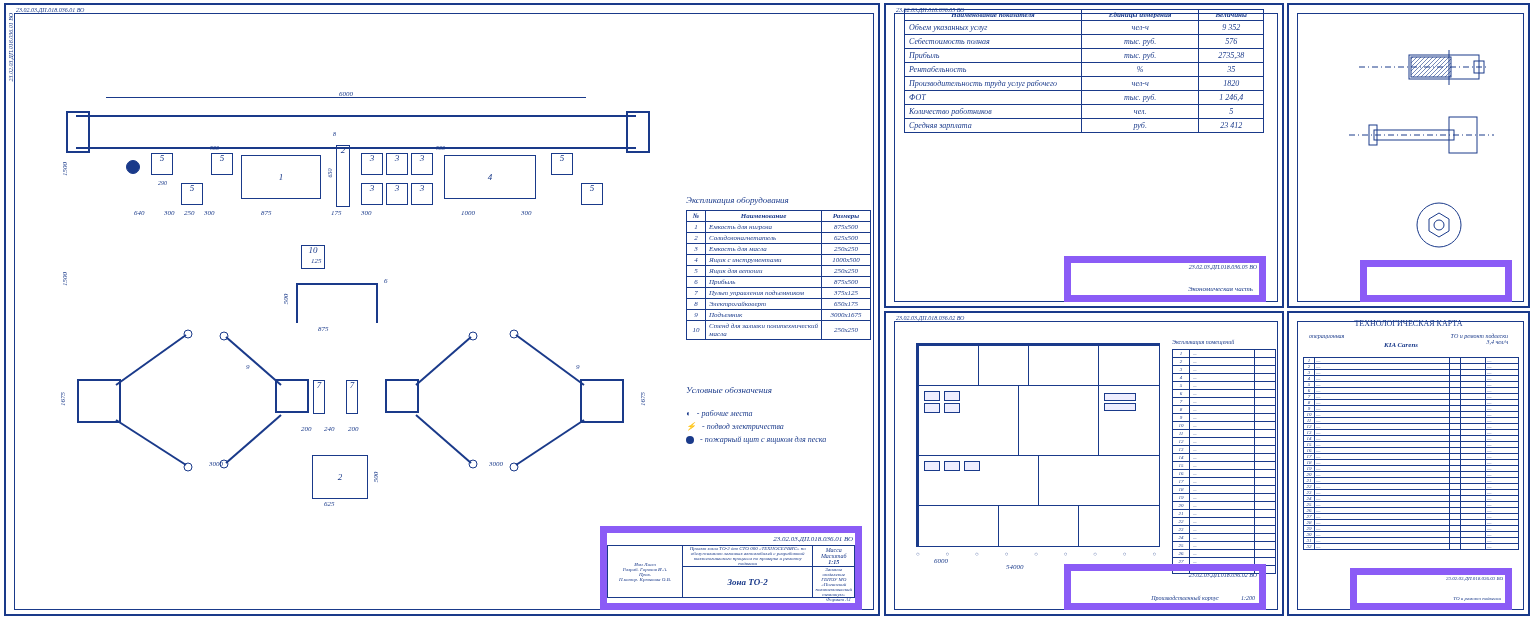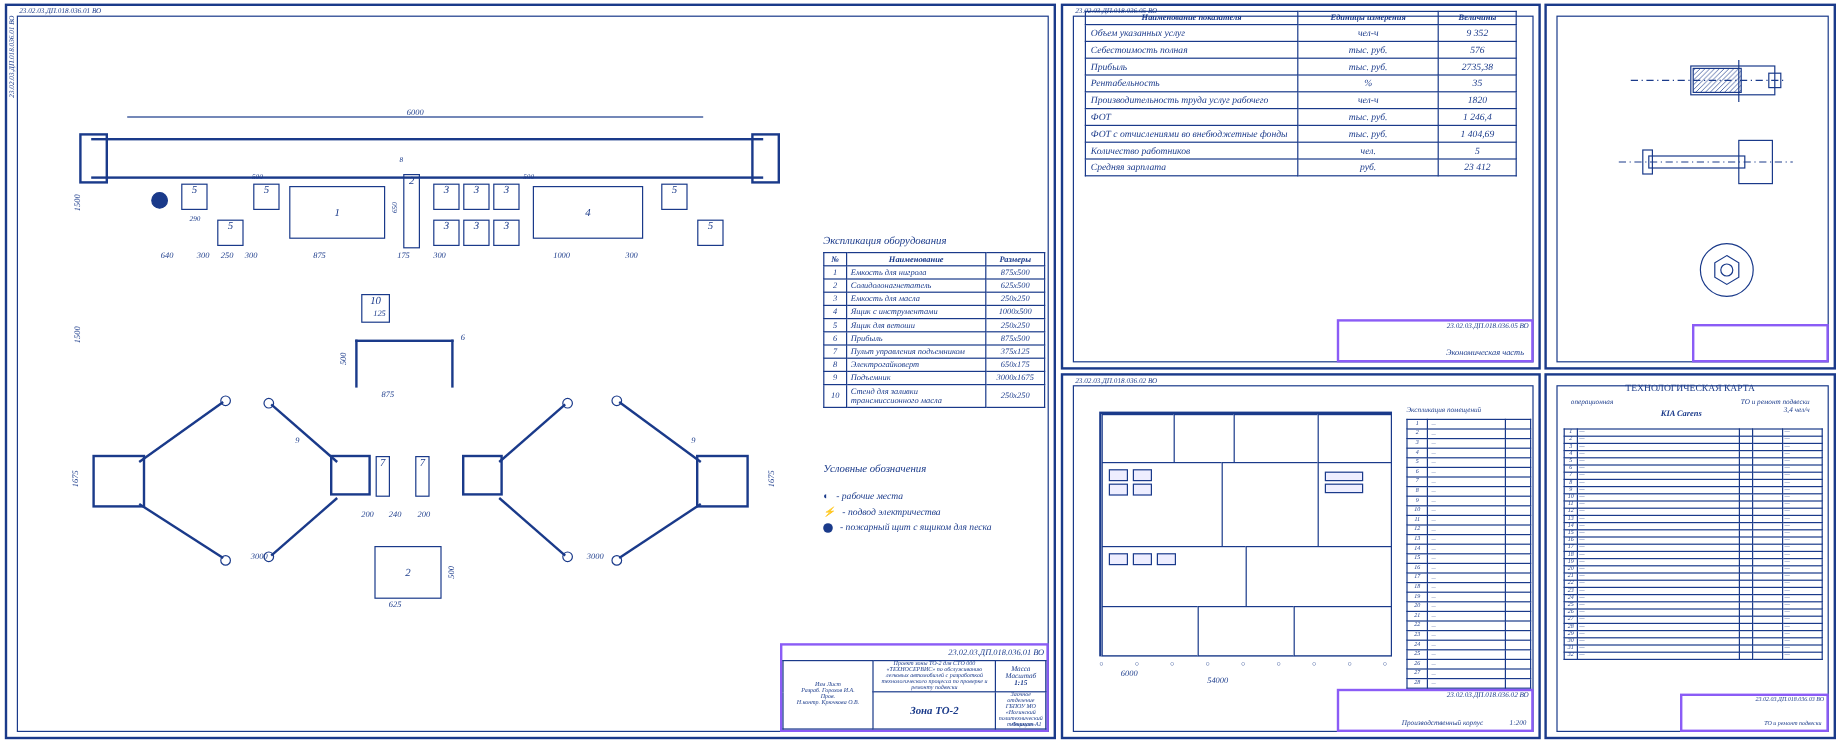--- a/index.html
+++ b/index.html
@@ -9,21 +9,21 @@
   .sheet-code{position:absolute;top:2px;left:10px;font-size:6px;transform-origin:left top;font-style:italic;}
   .mirror{position:absolute;left:2px;top:8px;font-size:6px;writing-mode:vertical-rl;transform:rotate(180deg);}
   .box{position:absolute;border:1px solid #1a3a8a;text-align:center;font-size:9px;line-height:1;}
   .dim{position:absolute;font-size:7px;color:#1a3a8a;}
   .dimline{position:absolute;height:1px;background:#1a3a8a;}
 
   
   table{border-collapse:collapse;font-size:7px;color:#1a3a8a;}
   td,th{border:1px solid #1a3a8a;padding:1px 3px;text-align:center;}
   .left{text-align:left;}
-  .title-strip{position:absolute;right:4px;bottom:4px;border:2px solid #8b5cf6;font-size:6px;}
+  .title-strip{position:absolute;right:16px;bottom:4px;border:7px solid #8b5cf6;font-size:6px;padding-left:28px;}
   .title-strip td{font-size:6px;padding:0 2px;}
 
   .legend-row{display:flex;align-items:center;gap:6px;font-size:8px;margin:4px 0;}
 
   
   .econ-title{text-align:center;font-size:10px;margin:6px 0;}
   .econ table{width:92%;margin:0 auto;}
   .econ td{font-size:8px;padding:2px 4px;}
 
   
@@ -203,21 +203,21 @@
             <td class="left">Электрогайковерт</td>
             <td>650x175</td>
           </tr>
           <tr>
             <td>9</td>
             <td class="left">Подъемник</td>
             <td>3000x1675</td>
           </tr>
           <tr>
             <td>10</td>
-            <td class="left">Стенд для заливки трансмиссионного масла</td>
+            <td class="left">Стенд для заливки политехнический масла</td>
             <td>250x250</td>
           </tr>
         </tbody>
   </table>
 
   <div class="title-strip" style="width:220px;height:70px;">
     <div style="position:absolute;right:2px;top:2px;font-size:7px;">23.02.03.ДП.018.036.01 ВО</div>
     <table style="position:absolute;left:0;top:12px;width:100%;">
       <tbody>
             <tr>
@@ -276,25 +276,20 @@
             <td class="left">Производительность труда услуг рабочего</td>
             <td>чел-ч</td>
             <td>1820</td>
           </tr>
           <tr>
             <td class="left">ФОТ</td>
             <td>тыс. руб.</td>
             <td>1 246,4</td>
           </tr>
           <tr>
-            <td class="left">ФОТ с отчислениями во внебюджетные фонды</td>
-            <td>тыс. руб.</td>
-            <td>1 404,69</td>
-          </tr>
-          <tr>
             <td class="left">Количество работников</td>
             <td>чел.</td>
             <td>5</td>
           </tr>
           <tr>
             <td class="left">Средняя зарплата</td>
             <td>руб.</td>
             <td>23 412</td>
           </tr>
         </tbody>

